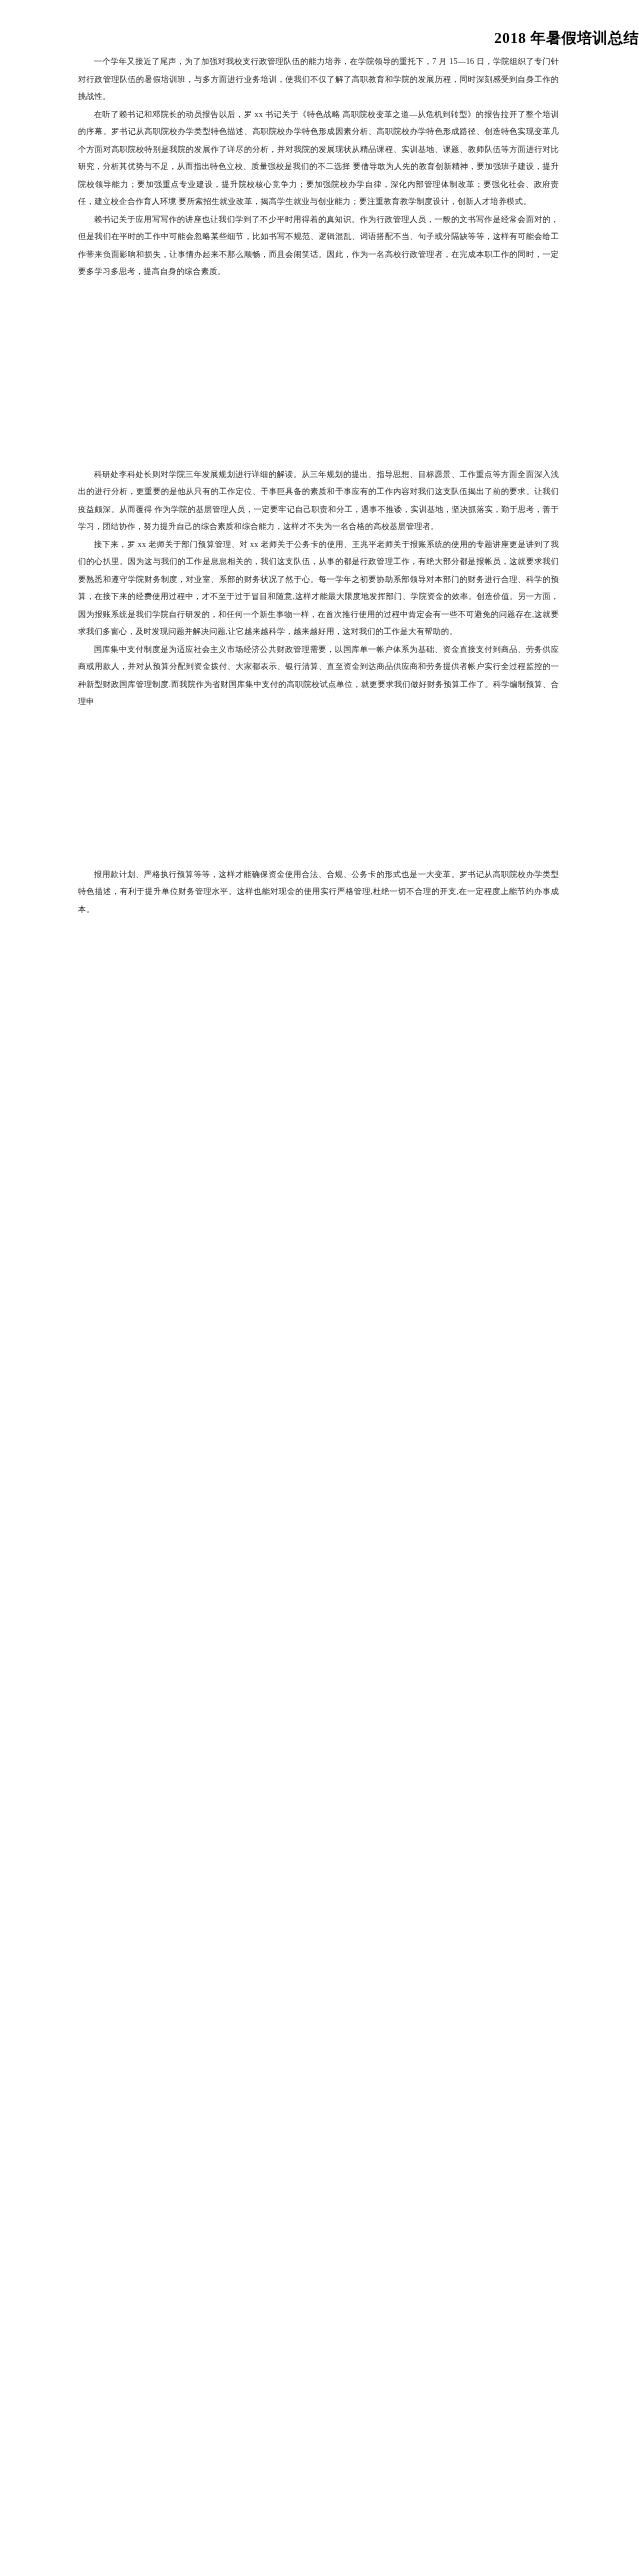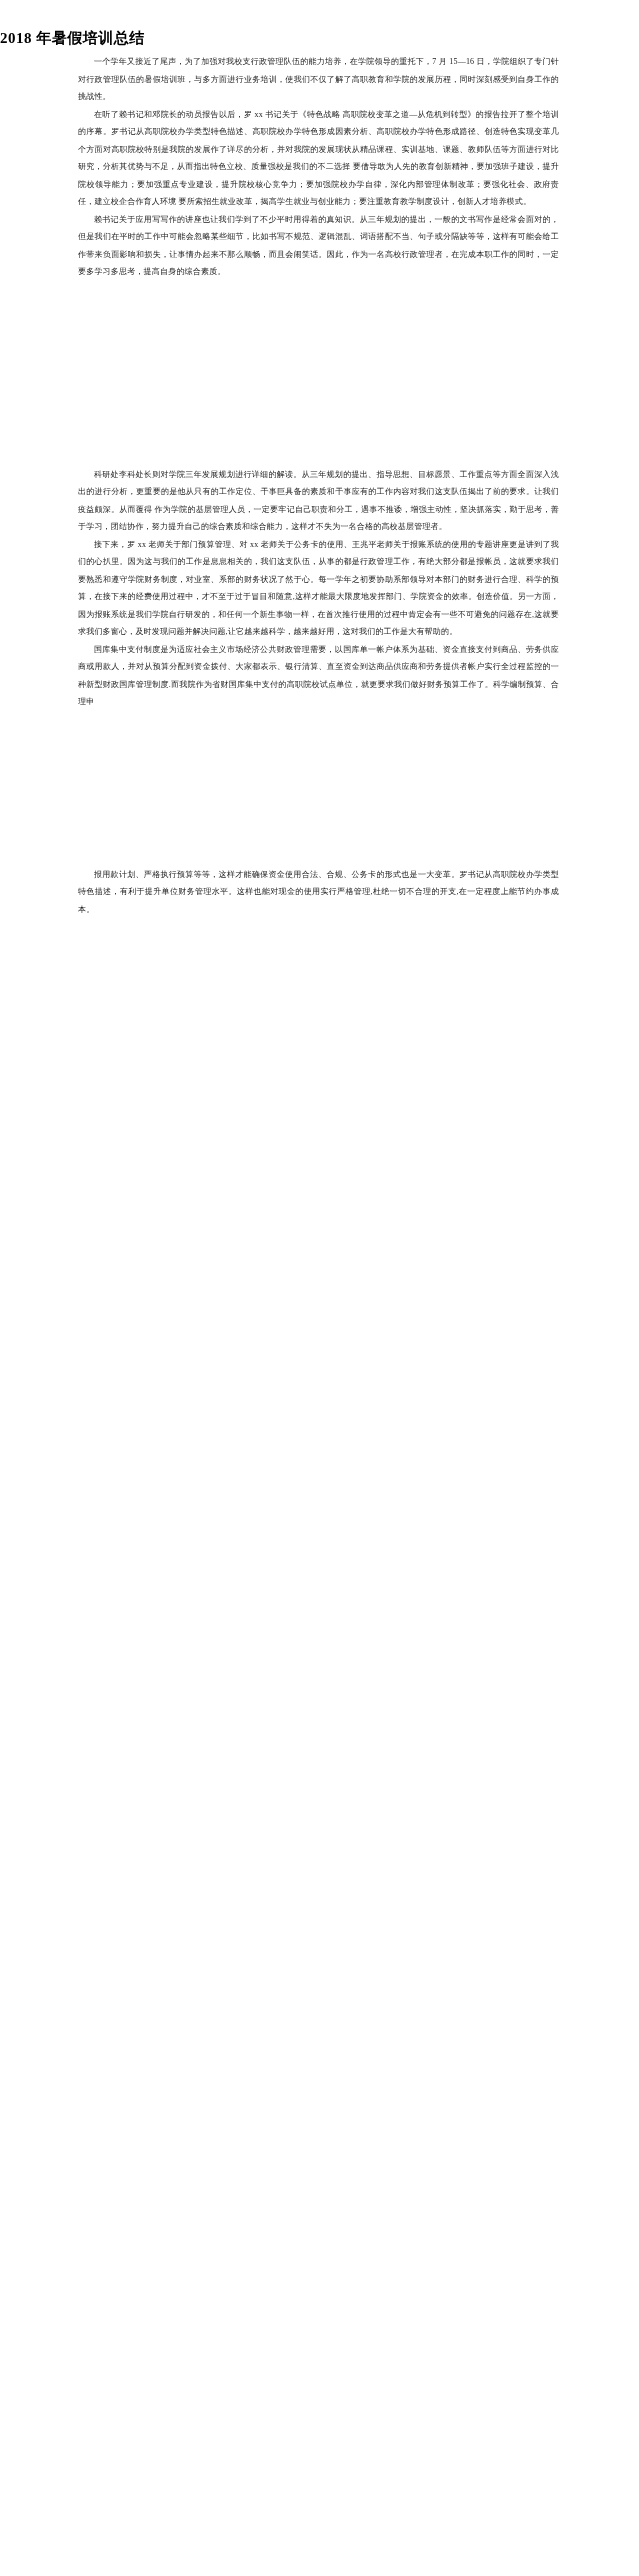--- a/index.html
+++ b/index.html
@@ -15,21 +15,21 @@
   .page {
     width: 639px;
     min-height: 2711px;
     margin: 0 auto;
     background: #ffffff;
     position: relative;
     box-sizing: border-box;
     padding: 0;
   }
   .doc-title {
-    text-align: left;
+    text-align: right;
     font-size: 15px;
     font-weight: bold;
     letter-spacing: 0.5px;
     padding-top: 29px;
     padding-bottom: 5.2px;
     font-family: "Liberation Serif", "DejaVu Serif", serif;
     color: #000;
   }
   .content {
     padding-left: 78px;
@@ -56,27 +56,27 @@
 
 <div class="page">
 
   <div class="doc-title">2018 年暑假培训总结</div>
 
   <div class="content">
 
     <div class="block">
       <p class="para">一个学年又接近了尾声，为了加强对我校支行政管理队伍的能力培养，在学院领导的重托下，7 月 15—16 日，学院组织了专门针对行政管理队伍的暑假培训班，与多方面进行业务培训，使我们不仅了解了高职教育和学院的发展历程，同时深刻感受到自身工作的挑战性。</p>
       <p class="para">在听了赖书记和邓院长的动员报告以后，罗 xx 书记关于《特色战略 高职院校变革之道—从危机到转型》的报告拉开了整个培训的序幕。罗书记从高职院校办学类型特色描述、高职院校办学特色形成因素分析、高职院校办学特色形成路径、创造特色实现变革几个方面对高职院校特别是我院的发展作了详尽的分析，并对我院的发展现状从精品课程、实训基地、课题、教师队伍等方面进行对比研究，分析其优势与不足，从而指出特色立校、质量强校是我们的不二选择 要借导敢为人先的教育创新精神，要加强班子建设，提升院校领导能力；要加强重点专业建设，提升院校核心竞争力；要加强院校办学自律，深化内部管理体制改革；要强化社会、政府责任，建立校企合作育人环境 要所索招生就业改革，揭高学生就业与创业能力；要注重教育教学制度设计，创新人才培养模式。</p>
-      <p class="para">赖书记关于应用写写作的讲座也让我们学到了不少平时用得着的真知识。从三年规划的提出，一般的文书写作是经常会面对的，但是我们在平时的工作中可能会忽略某些细节，比如书写不规范、逻辑混乱、词语搭配不当、句子或分隔缺等等，这样有可能会给工作带来负面影响和损失，让事情办起来不那么顺畅，而且会闹笑话。因此，作为一名高校行政管理者，在完成本职工作的同时，一定要多学习多思考，提高自身的综合素质。</p>
+      <p class="para">赖书记关于应用写写作的讲座也让我们学到了不少平时用得着的真知识。作为行政管理人员，一般的文书写作是经常会面对的，但是我们在平时的工作中可能会忽略某些细节，比如书写不规范、逻辑混乱、词语搭配不当、句子或分隔缺等等，这样有可能会给工作带来负面影响和损失，让事情办起来不那么顺畅，而且会闹笑话。因此，作为一名高校行政管理者，在完成本职工作的同时，一定要多学习多思考，提高自身的综合素质。</p>
     </div>
 
     <div class="gap-xl"></div>
 
     <div class="block">
-      <p class="para">科研处李科处长则对学院三年发展规划进行详细的解读。从三年规划的提出、指导思想、目标愿景、工作重点等方面全面深入浅出的进行分析，更重要的是他从只有的工作定位、干事巨具备的素质和干事应有的工作内容对我们这支队伍揭出了前的要求。让我们疫益颇深。从而覆得 作为学院的基层管理人员，一定要牢记自己职责和分工，遇事不推诿，增强主动性，坚决抓落实，勤于思考，善于学习，团结协作，努力提升自己的综合素质和综合能力，这样才不失为一名合格的高校基层管理者。</p>
+      <p class="para">科研处李科处长则对学院三年发展规划进行详细的解读。从三年规划的提出、指导思想、目标愿景、工作重点等方面全面深入浅出的进行分析，更重要的是他从只有的工作定位、干事巨具备的素质和干事应有的工作内容对我们这支队伍揭出了前的要求。让我们疫益颇深。从而覆得 作为学院的基层管理人员，一定要牢记自己职责和分工，遇事不推诿，实训基地，坚决抓落实，勤于思考，善于学习，团结协作，努力提升自己的综合素质和综合能力，这样才不失为一名合格的高校基层管理者。</p>
       <p class="para">接下来，罗 xx 老师关于部门预算管理、对 xx 老师关于公务卡的使用、王兆平老师关于报账系统的使用的专题讲座更是讲到了我们的心扒里。因为这与我们的工作是息息相关的，我们这支队伍，从事的都是行政管理工作，有绝大部分都是报帐员，这就要求我们要熟悉和遵守学院财务制度，对业室、系部的财务状况了然于心。每一学年之初要协助系部领导对本部门的财务进行合理、科学的预算，在接下来的经费使用过程中，才不至于过于冒目和随意,这样才能最大限度地发挥部门、学院资金的效率。创造价值。另一方面，因为报账系统是我们学院自行研发的，和任何一个新生事物一样，在首次推行使用的过程中肯定会有一些不可避免的问题存在,这就要求我们多窗心，及时发现问题并解决问题,让它越来越科学，越来越好用，这对我们的工作是大有帮助的。</p>
       <p class="para">国库集中支付制度是为适应社会主义市场经济公共财政管理需要，以国库单一帐户体系为基础、资金直接支付到商品、劳务供应商或用款人，并对从预算分配到资金拨付、大家都表示、银行清算、直至资金到达商品供应商和劳务提供者帐户实行全过程监控的一种新型财政国库管理制度.而我院作为省财国库集中支付的高职院校试点单位，就更要求我们做好财务预算工作了。科学编制预算、合理申</p>
     </div>
 
     <div class="gap-lg"></div>
 
     <div class="block">
       <p class="para">报用款计划、严格执行预算等等，这样才能确保资金使用合法、合规、公务卡的形式也是一大变革。罗书记从高职院校办学类型特色描述，有利于提升单位财务管理水平。这样也能对现金的使用实行严格管理,杜绝一切不合理的开支,在一定程度上能节约办事成本。</p>
     </div>
 

